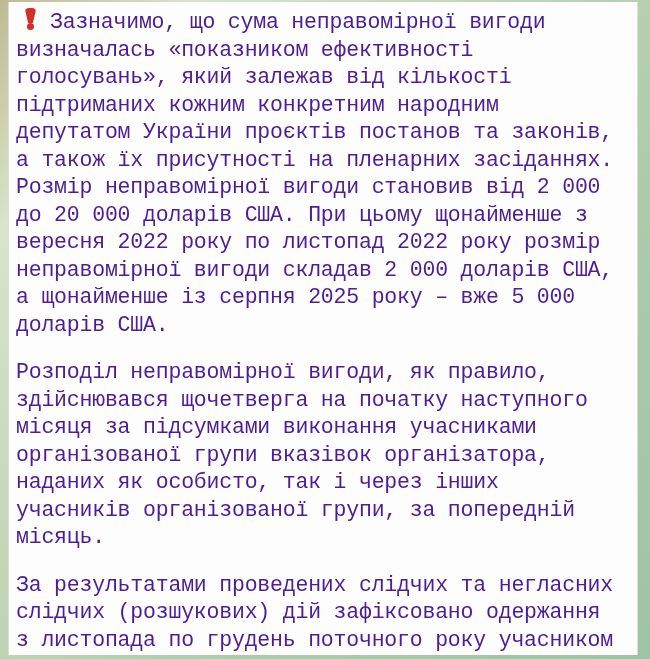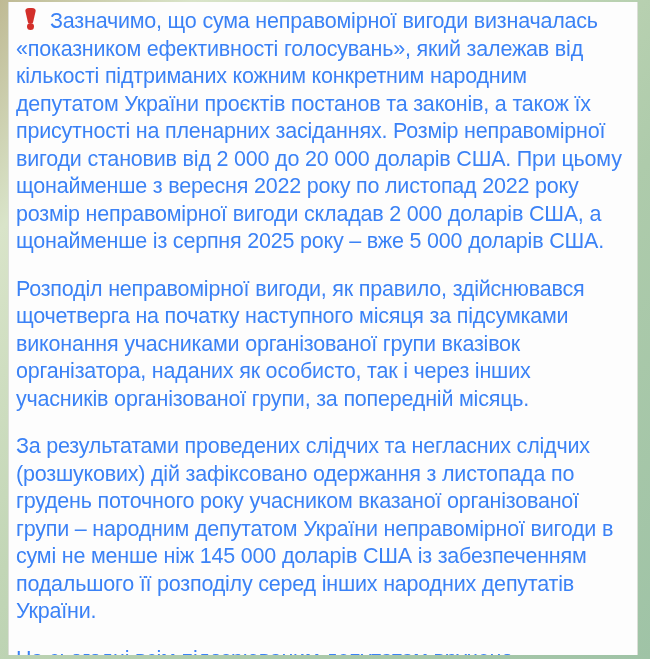--- a/index.html
+++ b/index.html
@@ -33,22 +33,23 @@
     border-right: 1px solid rgba(120, 130, 105, 0.25);
     box-sizing: border-box;
     padding: 6px 8px 4px 7px;
     overflow: hidden;
   }
   .bubble p {
     margin: 0 7px 20px 0;
     font-size: 21.5px;
     line-height: 27.5px;
     letter-spacing: -0.2px;
-    color: #3b82f6;
+    color: #4c1d95;
     text-align: left;
+    font-family: Liberation Mono, monospace;
   }
   .bubble p:last-child {
     margin-bottom: 0;
   }
   
   .excl {
     display: inline-block;
     position: relative;
     width: 17px;
     height: 22px;

